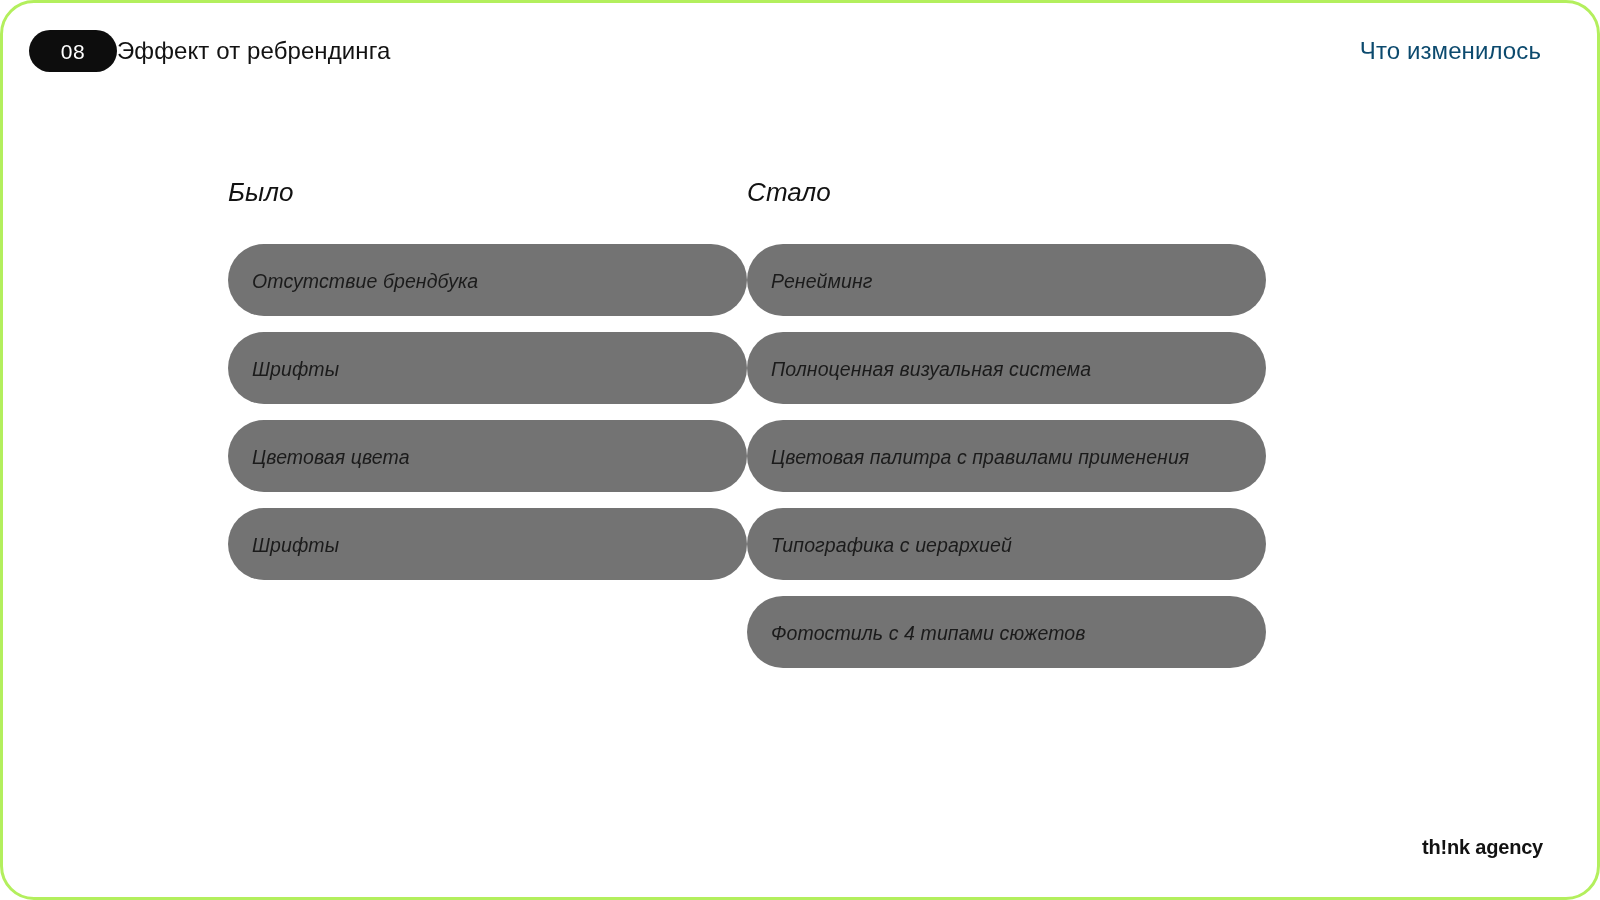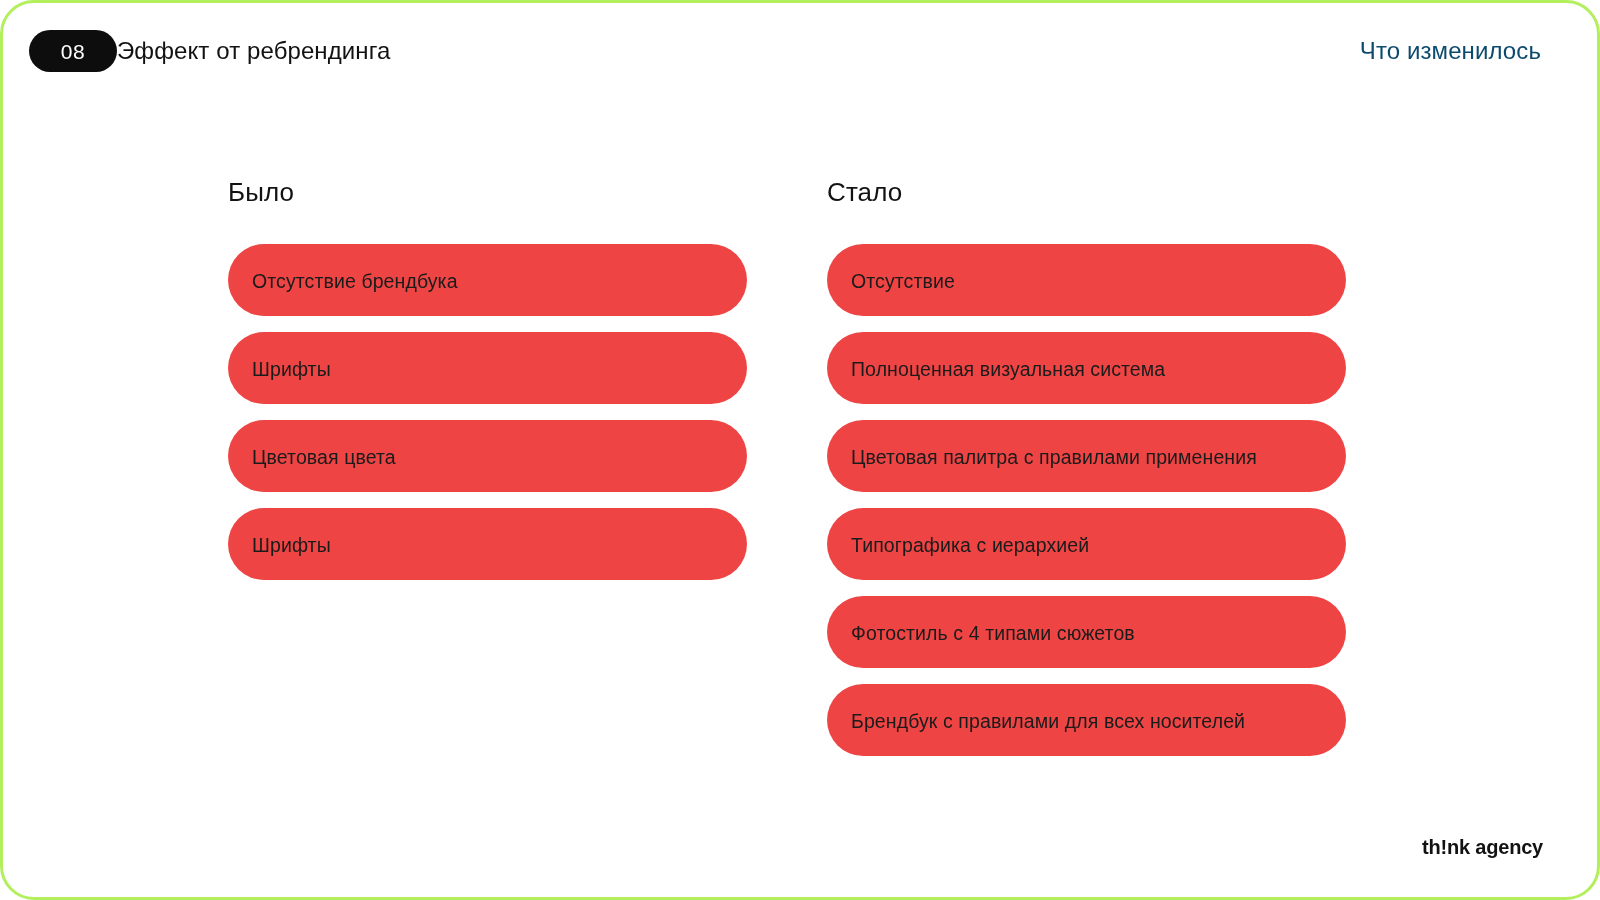--- a/index.html
+++ b/index.html
@@ -72,21 +72,21 @@
     white-space: nowrap;
   }
 
   
   .columns {
     position: absolute;
     top: 175px;
     left: 225px;
     width: 1118px;
     display: flex;
-    gap: 80px;
+    font-style: italic;
   }
 
   .column {
     width: 519px;
     display: flex;
     flex-direction: column;
   }
 
   .column-title {
     font-size: 26px;
@@ -103,21 +103,21 @@
     gap: 16px;
     list-style: none;
     margin: 0;
     padding: 0;
   }
 
   .card {
     box-sizing: border-box;
     height: 72px;
     border-radius: 36px;
-    background: #ef4444;
+    background: #737373;
     display: flex;
     align-items: center;
     padding: 4px 30px 0 24px;
   }
 
   .card-label {
     font-size: 19.5px;
     font-weight: 400;
     color: #1b1b1b;
     line-height: 1.25;
@@ -167,36 +167,33 @@
         <li class="card">
           <span class="card-label">Шрифты</span>
         </li>
       </ul>
     </div>
 
     <div class="column">
       <h2 class="column-title">Стало</h2>
       <ul class="card-list">
         <li class="card">
-          <span class="card-label">Отсутствие</span>
+          <span class="card-label">Ренейминг</span>
         </li>
         <li class="card">
           <span class="card-label">Полноценная визуальная система</span>
         </li>
         <li class="card">
           <span class="card-label">Цветовая палитра с правилами применения</span>
         </li>
         <li class="card">
           <span class="card-label">Типографика с иерархией</span>
         </li>
         <li class="card">
           <span class="card-label">Фотостиль с 4 типами сюжетов</span>
-        </li>
-        <li class="card">
-          <span class="card-label">Брендбук с правилами для всех носителей</span>
         </li>
       </ul>
     </div>
 
   </div>
 
   <div class="brand">th!nk agency</div>
 
 </div>
 

